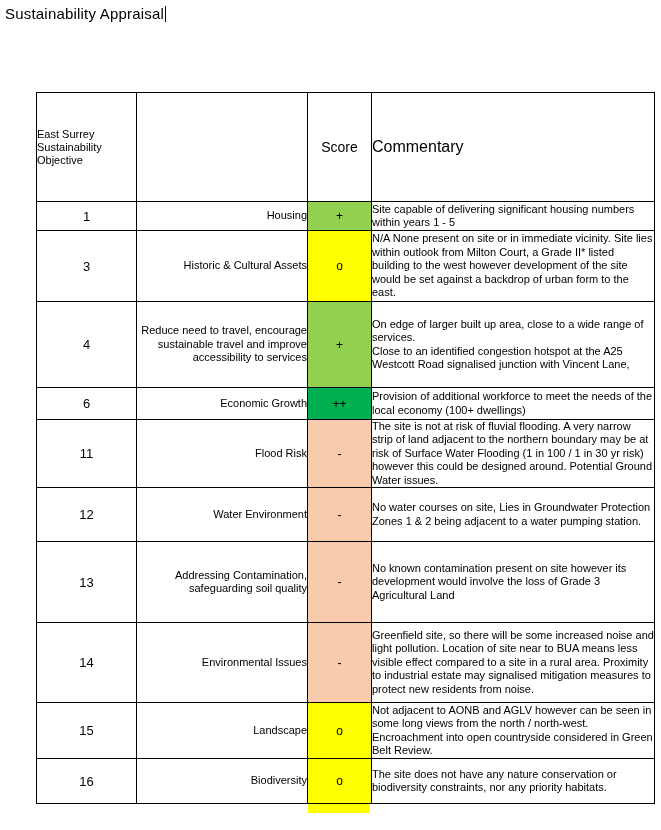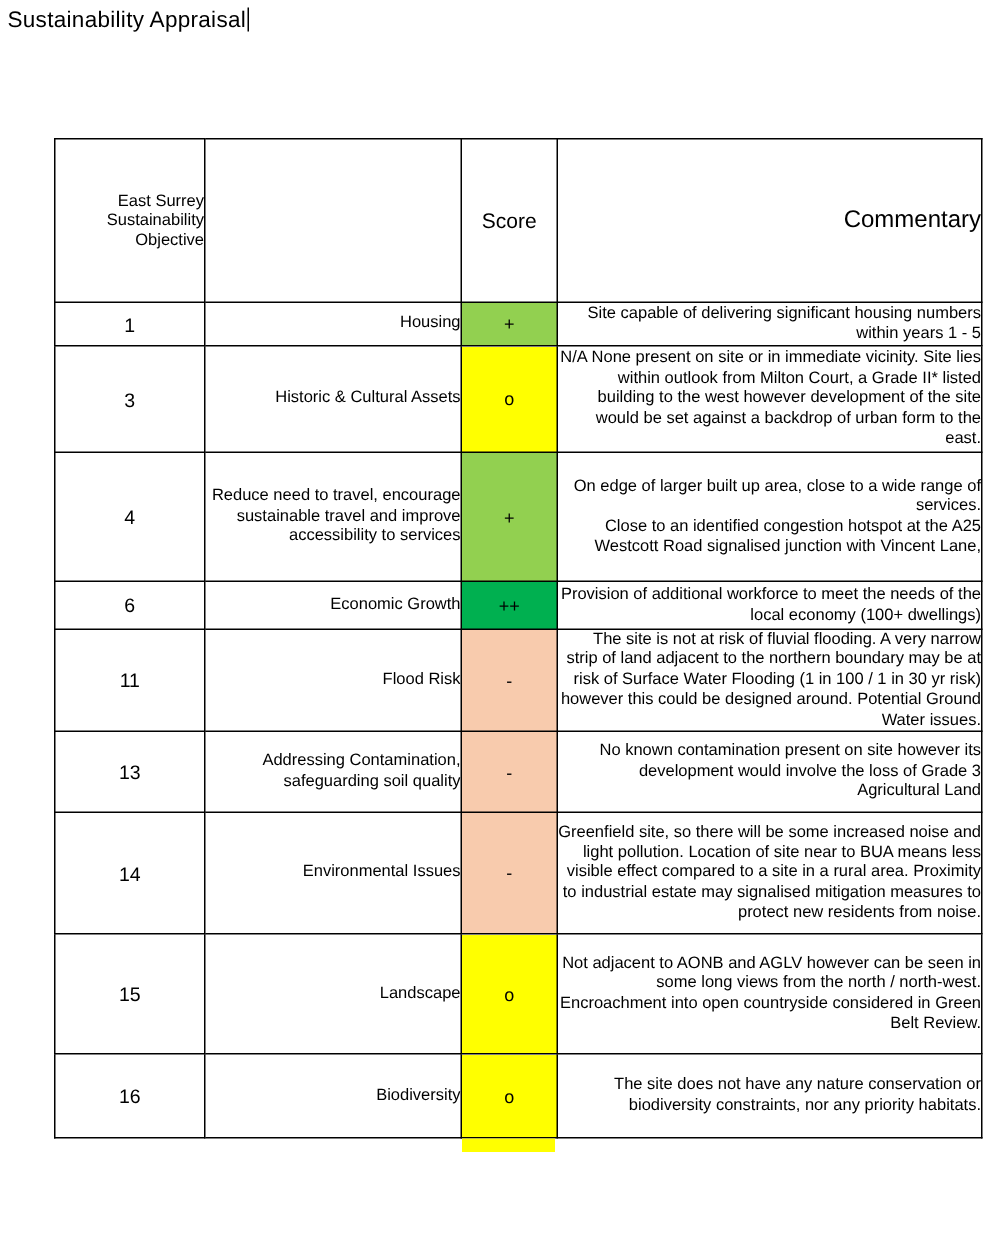--- a/index.html
+++ b/index.html
@@ -30,38 +30,38 @@
     border: 1px solid #000;
     padding: 0;
     overflow: hidden;
   }
   col.c1 { width: 100px; }
   col.c2 { width: 171px; }
   col.c3 { width: 64px; }
   col.c4 { width: 283px; }
 
   thead tr { height: 109px; }
-  th { font-weight: normal; vertical-align: middle; text-align: right; }
+  th { font-weight: normal; vertical-align: middle; text-align: left; }
   th.h-objnum { font-size: 11px; padding: 2px 8px 2px 6px; line-height: 13px; }
   th.h-score { font-size: 14px; text-align: center; }
   th.h-comm  { font-size: 16px; padding-left: 9px; }
 
   td.objnum {
     font-size: 13px; text-align: center; vertical-align: middle;
   }
   td.objname {
     font-size: 11px; text-align: right; vertical-align: middle;
     line-height: 13.5px; padding: 2px 6px;
   }
   td.score {
     font-size: 12px; text-align: center; vertical-align: middle;
   }
   td.comm {
     font-size: 11px; vertical-align: middle;
-    line-height: 13.4px; padding: 1px 4px 1px 5px; text-align: right;
+    line-height: 13.4px; padding: 1px 4px 1px 5px;
   }
   td.comm .para + .para { }
 
   
   tbody tr:nth-child(1)  { height: 29px; }
   tbody tr:nth-child(2)  { height: 71px; }
   tbody tr:nth-child(3)  { height: 86px; }
   tbody tr:nth-child(4)  { height: 32px; }
   tbody tr:nth-child(5)  { height: 66px; }
   tbody tr:nth-child(6)  { height: 54px; }
@@ -138,20 +138,28 @@
 
   <tr>
     <td class="objnum">11</td>
     <td class="objname">Flood Risk</td>
     <td class="score" style="background: rgb(248, 203, 173);">-</td>
     <td class="comm">
             <div class="para">The site is not at risk of fluvial flooding.  A very narrow strip of land adjacent to the northern boundary may be at risk of Surface Water Flooding (1 in 100 / 1 in 30 yr risk) however this could be designed around.  Potential Ground Water issues.</div>
           </td>
   </tr>
 
+  <tr>
+    <td class="objnum">12</td>
+    <td class="objname">Water Environment</td>
+    <td class="score" style="background: rgb(248, 203, 173);">-</td>
+    <td class="comm">
+            <div class="para">No water courses on site,  Lies in Groundwater Protection Zones 1 &amp; 2 being adjacent to a water pumping station.</div>
+          </td>
+  </tr>
 
   <tr>
     <td class="objnum">13</td>
     <td class="objname">Addressing Contamination, safeguarding soil quality</td>
     <td class="score" style="background: rgb(248, 203, 173);">-</td>
     <td class="comm">
             <div class="para">No known contamination present on site however its development would involve the loss of Grade 3 Agricultural Land</div>
           </td>
   </tr>
 

